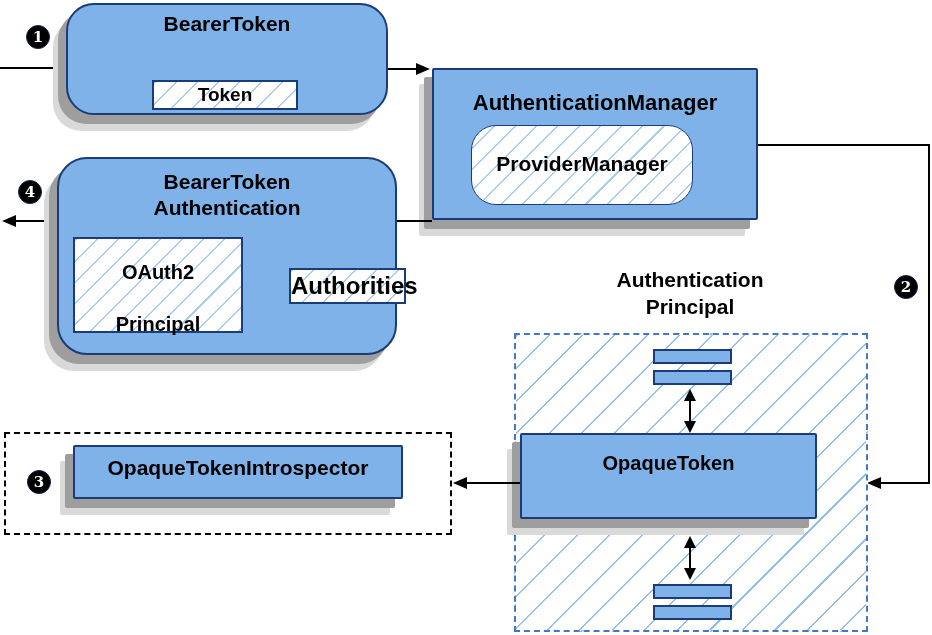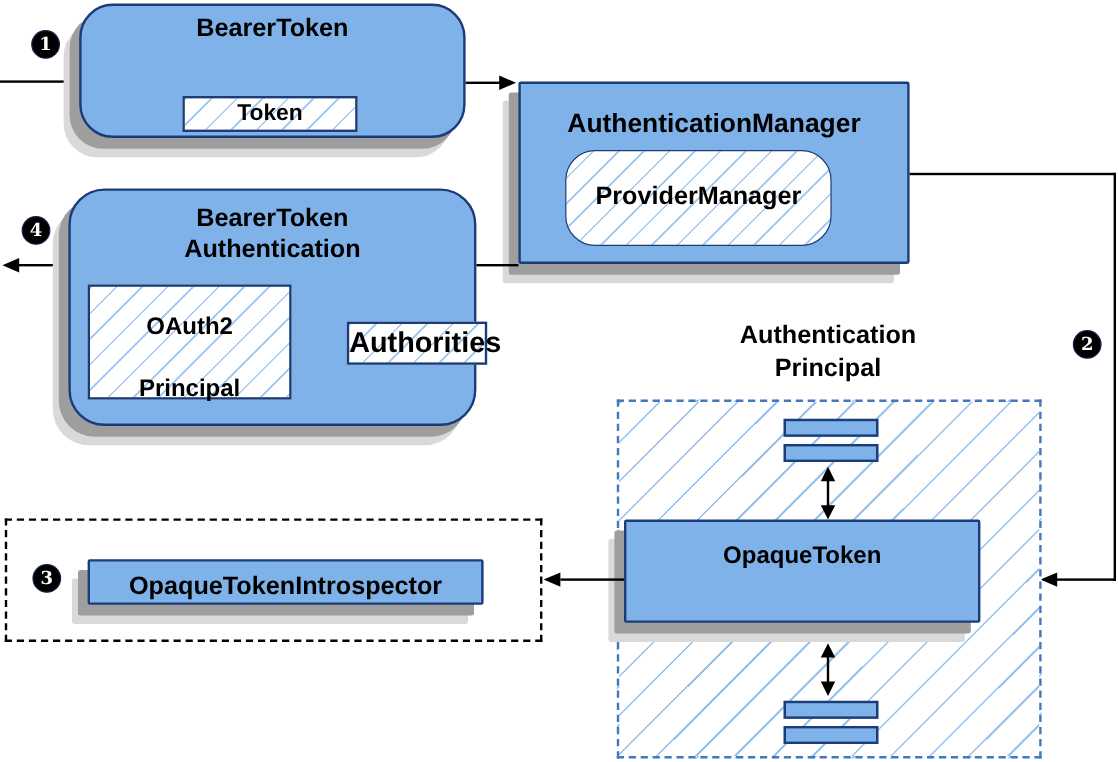--- a/index.html
+++ b/index.html
@@ -117,19 +117,19 @@
   <div class="vline" style="left:689px;top:546px;height:24px;"></div>
   <div class="tri-down" style="left:684px;top:568px;"></div>
 
   <div class="bar" style="left:653px;top:584px;"></div>
   <div class="bar" style="left:653px;top:605px;"></div>
 
   <div class="hline" style="left:467px;top:482px;width:53px;"></div>
   <div class="tri-left" style="left:453px;top:477px;"></div>
 
   <div class="dashed-black" style="left:4px;top:432px;width:448px;height:103px;">
-    <div class="node shadow2" style="left:67px;top:32px;width:330px;height:38px;border-radius:2px;">
+    <div class="node shadow2" style="left:67px;top:11px;width:330px;height:54px;border-radius:2px;">
       <div class="title" style="top:0;font-size:21px;line-height:42px;">OpaqueTokenIntrospector</div>
     </div>
   </div>
   <div class="badge" style="left:27px;top:470px;">3</div>
 
 </div>
 
 </body></html>

